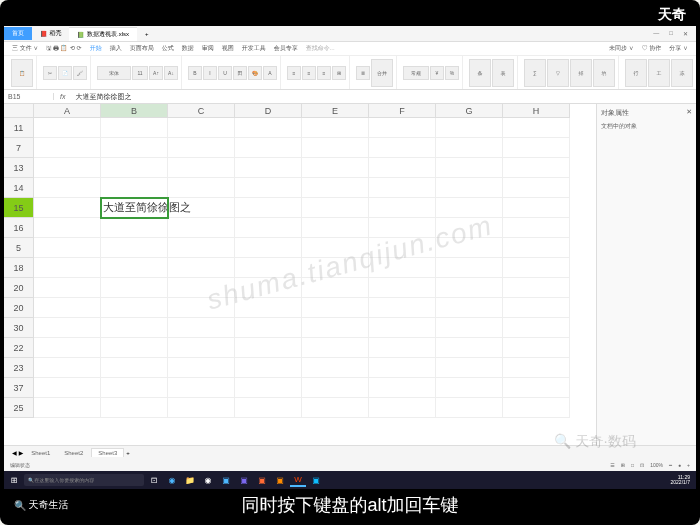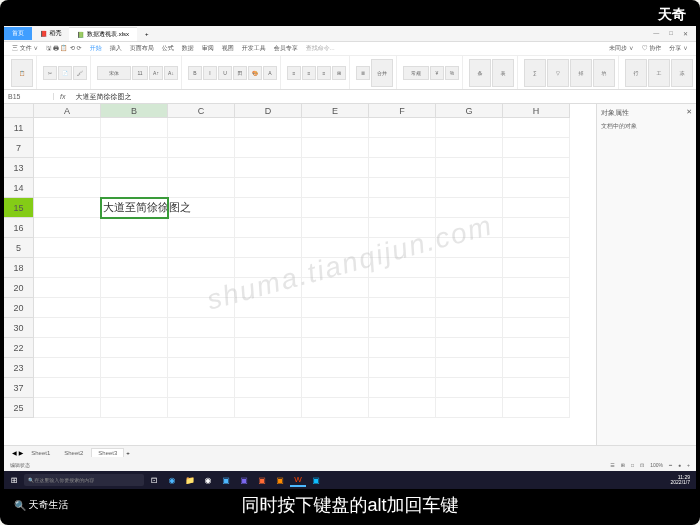--- a/index.html
+++ b/index.html
@@ -359,15 +359,16 @@
       <div>2022/1/7</div>
     </div>
   </div>
   <div class="subtitle-area">
     <div class="subtitle-logo">🔍 <span>天奇生活</span></div>
     <span>同时按下键盘的alt加回车键</span>
   </div>
 </div>
 
 <div class="watermark">shuma.tianqijun.com</div>
+<div class="wm2">🔍 <span>天奇·数码</span></div>
 
 </div>
 </div>
 
 </body></html>

